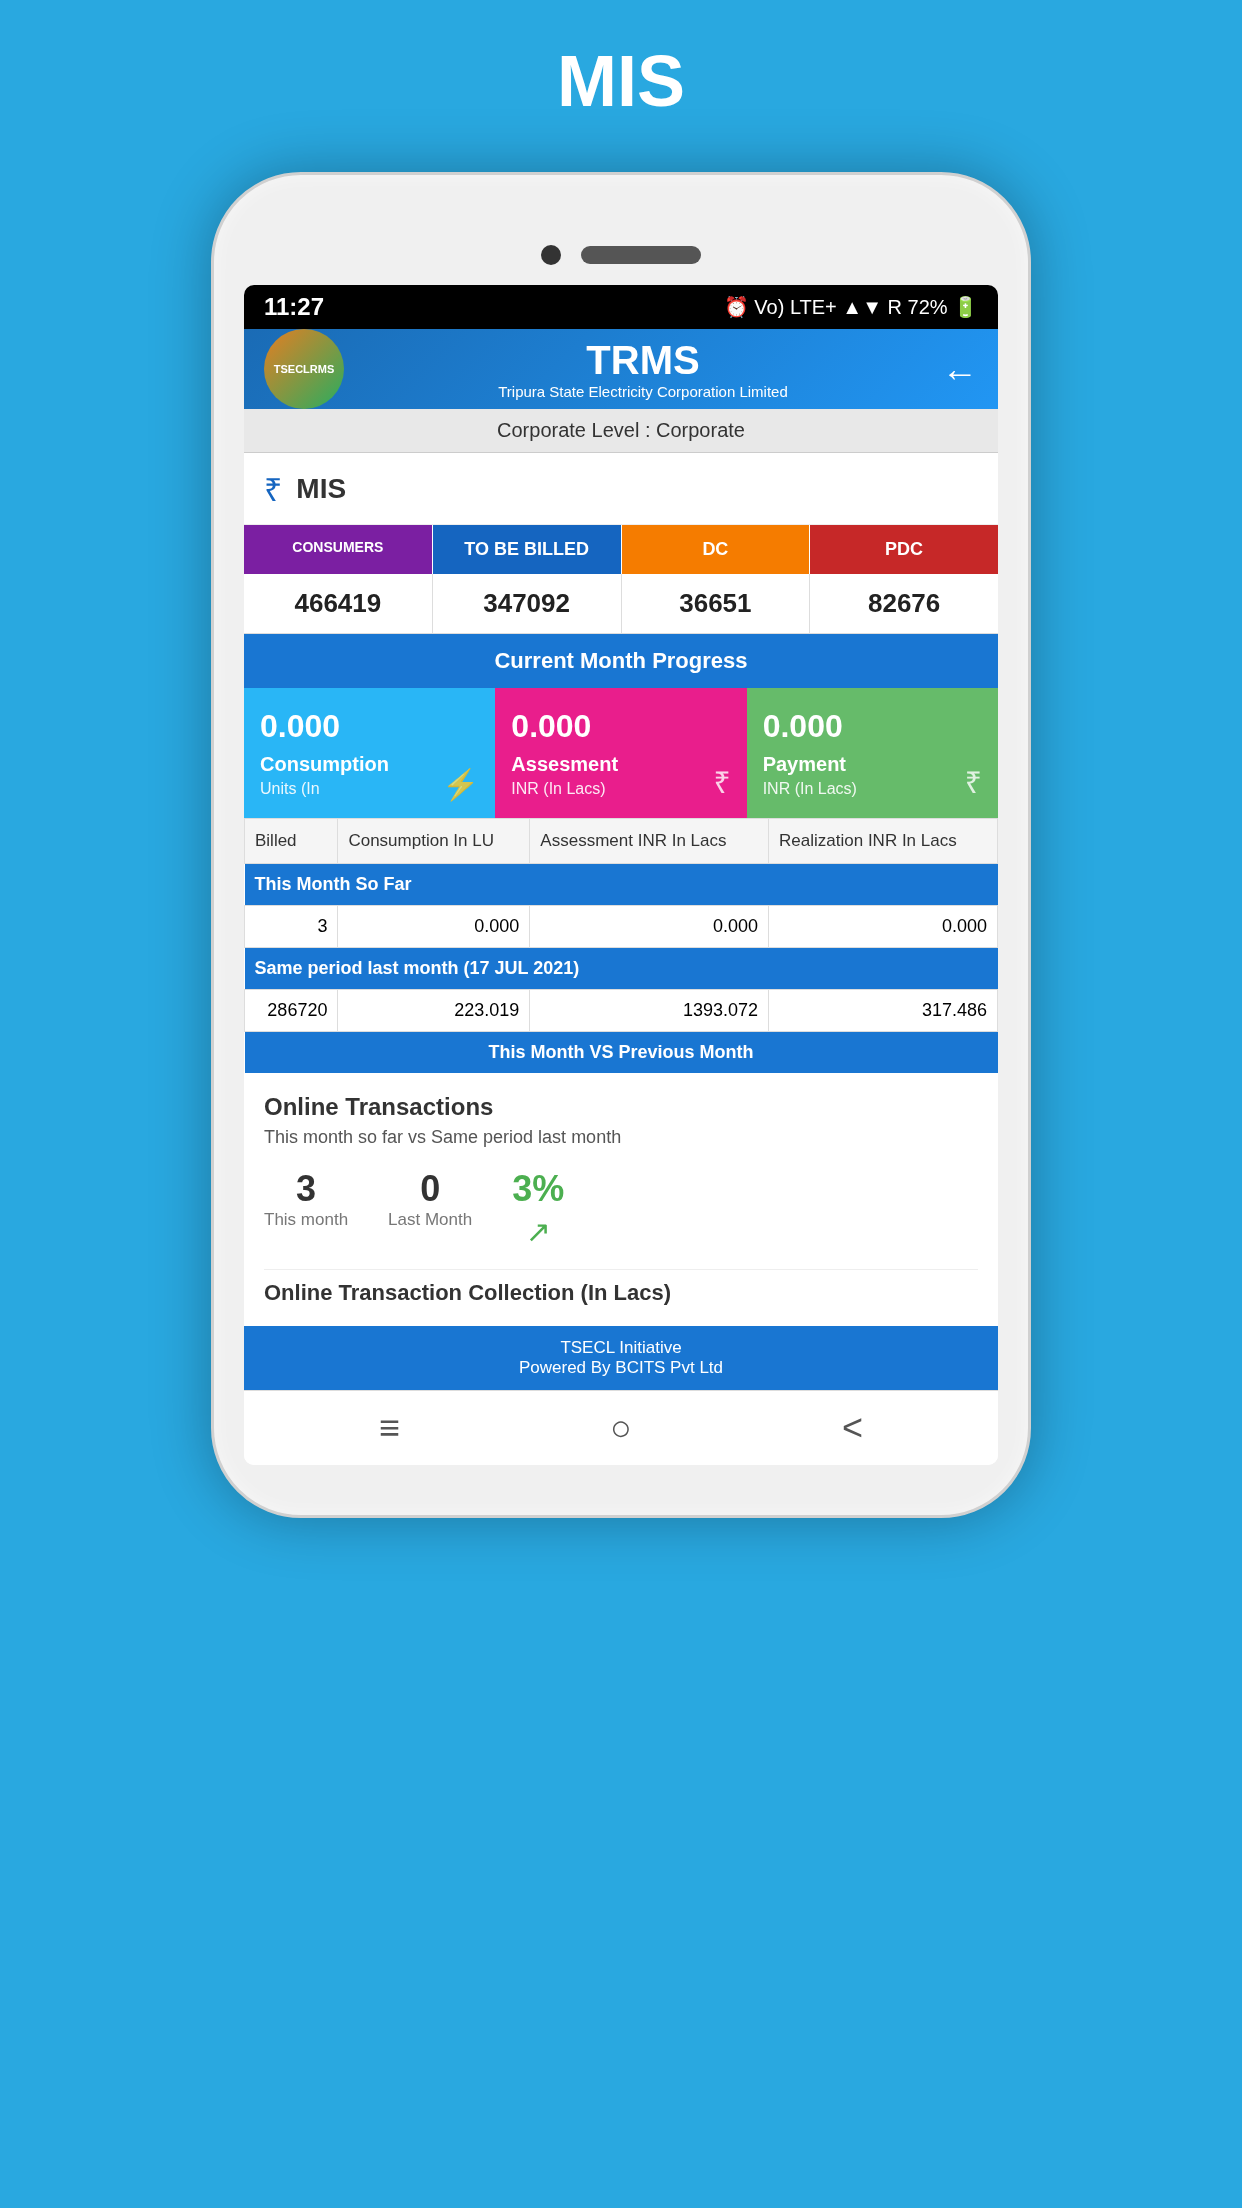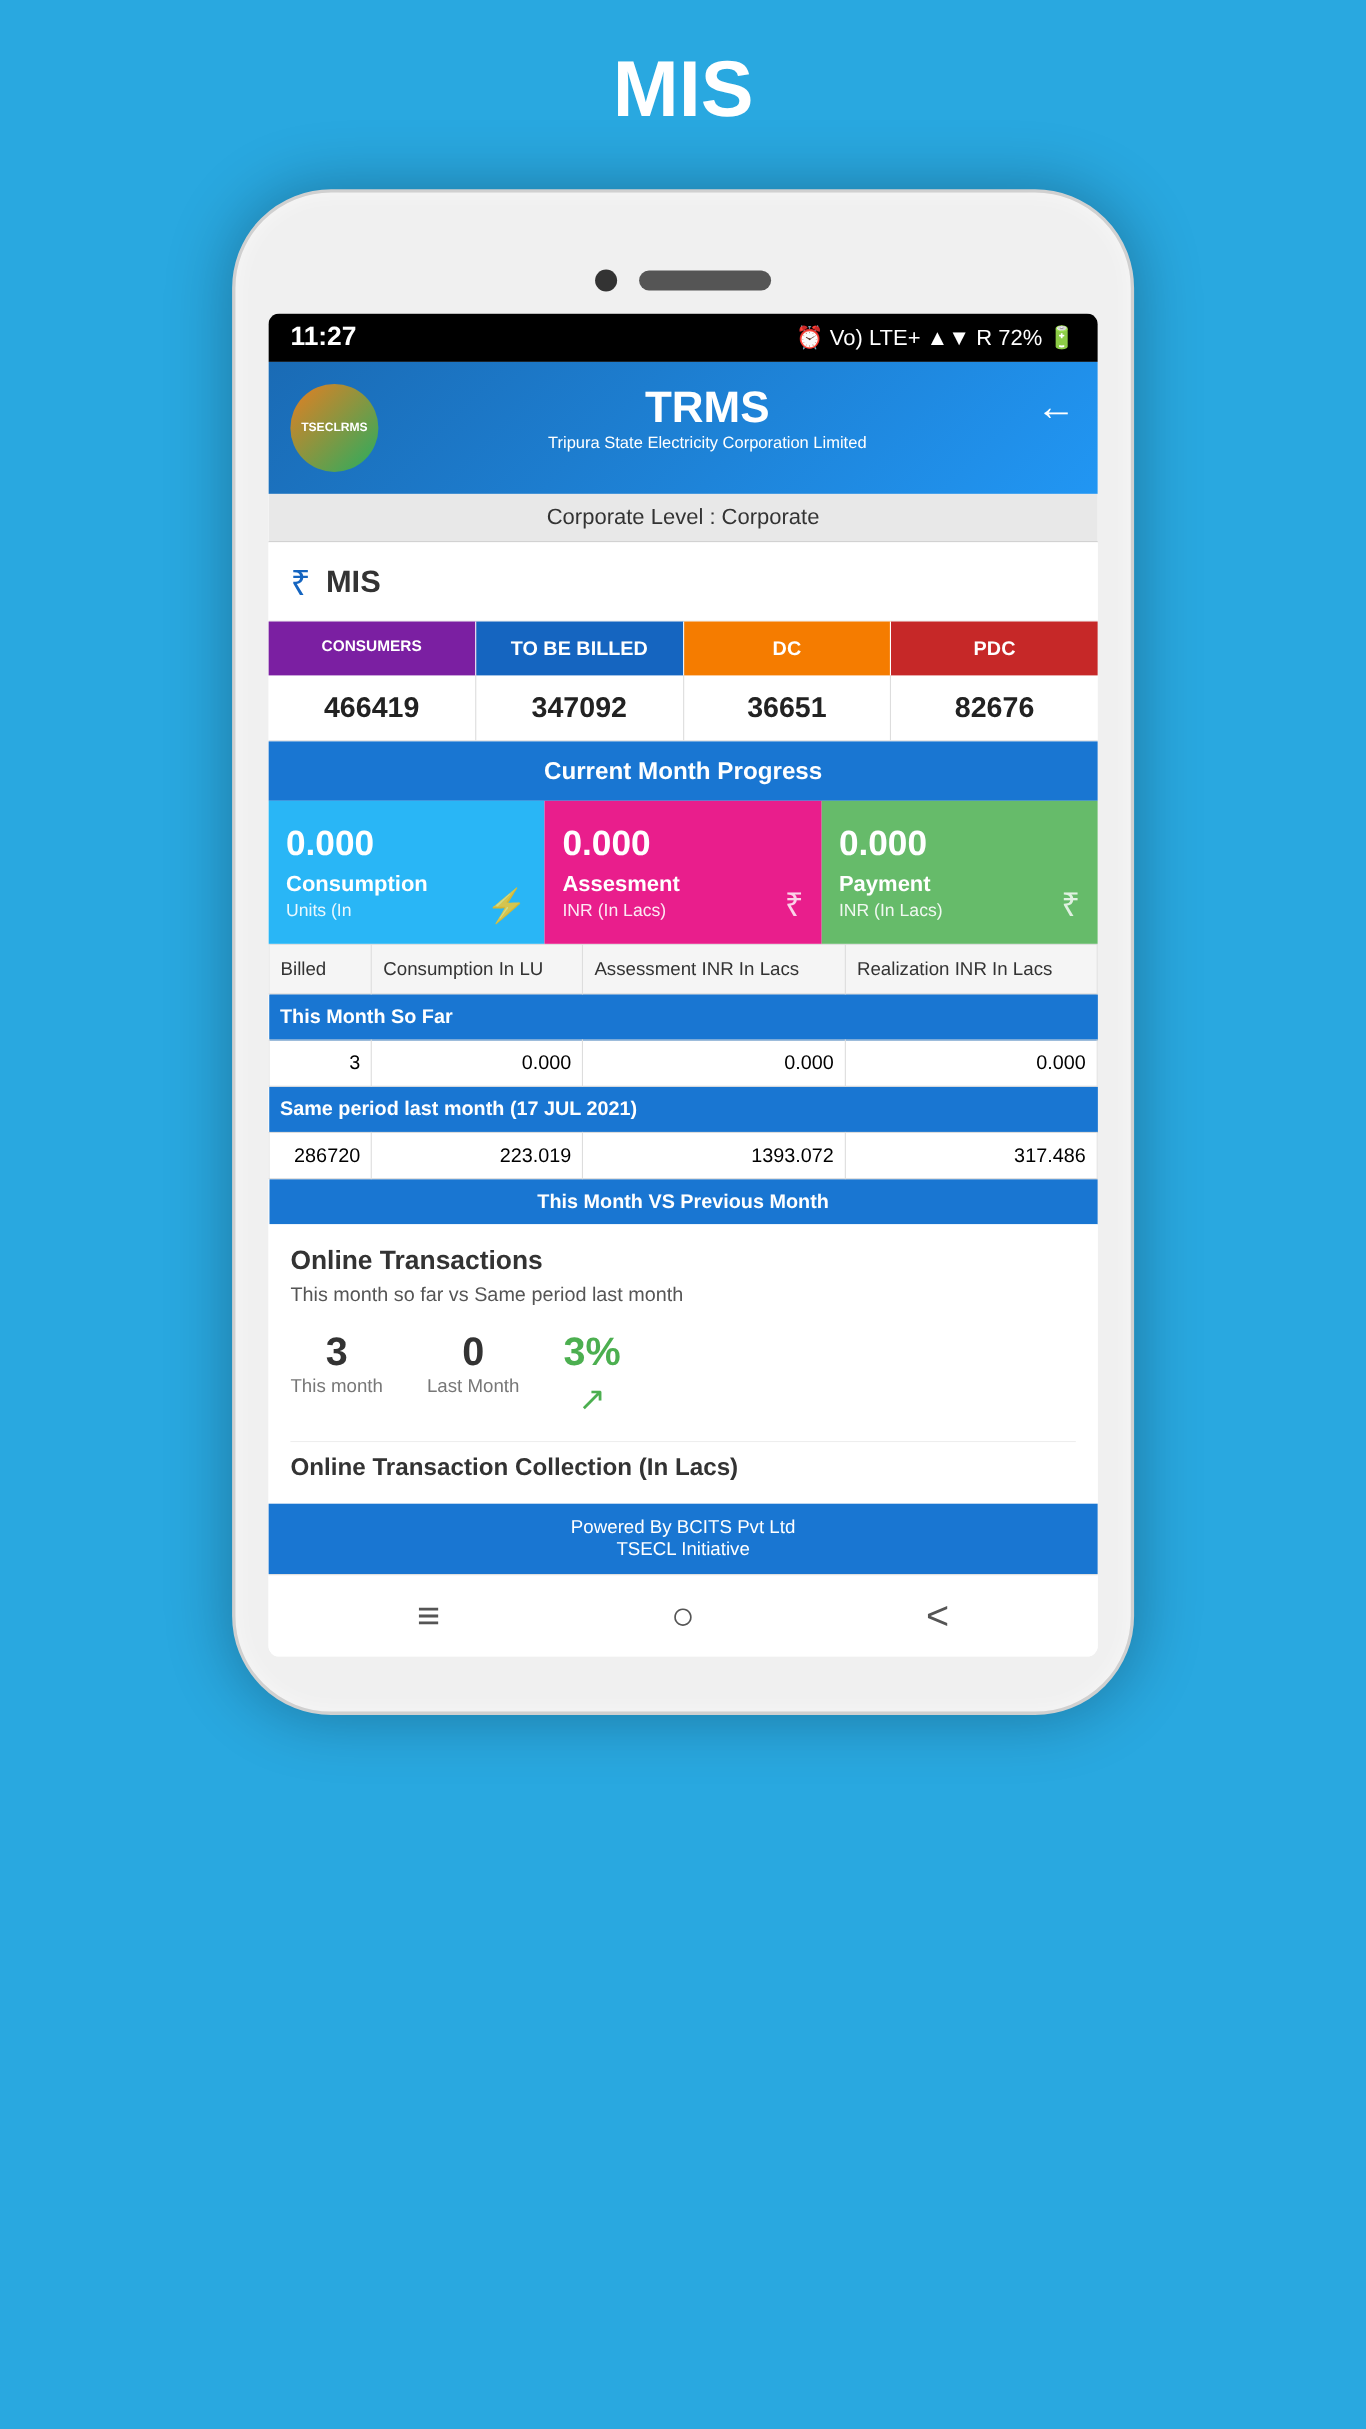--- a/index.html
+++ b/index.html
@@ -75,23 +75,23 @@
       justify-content: space-between;
       align-items: center;
       font-size: 22px;
     }
     .status-time { font-weight: bold; font-size: 24px; }
     .status-icons { display: flex; align-items: center; gap: 6px; font-size: 20px; }
 
     
     .app-header {
       background: linear-gradient(135deg, #1a6bb5, #2196F3);
-      padding: 20px 20px;
-      display: flex;
-      align-items: flex-start;
+      padding: 0 20px;
+      display: flex;
+      align-items: center;
       justify-content: space-between;
     }
     .app-logo {
       width: 80px; height: 80px;
       background: linear-gradient(135deg, #e67e22, #27ae60);
       border-radius: 50%;
       display: flex;
       align-items: center;
       justify-content: center;
       color: white;
@@ -529,22 +529,22 @@
             <span class="trend-arrow">↗</span>
           </div>
         </div>
       </div>
 
       <div class="collection-section">
         <div class="collection-title">Online Transaction Collection (In Lacs)</div>
       </div>
 
       <div class="app-footer">
+        <div>TSECL Initiative</div>
         <div>Powered By BCITS Pvt Ltd</div>
-        <div>TSECL Initiative</div>
       </div>
 
       <div class="phone-bottom-nav">
         <span class="nav-icon">≡</span>
         <span class="nav-icon">○</span>
         <span class="nav-icon">&lt;</span>
       </div>
 
     </div>
   </div>

